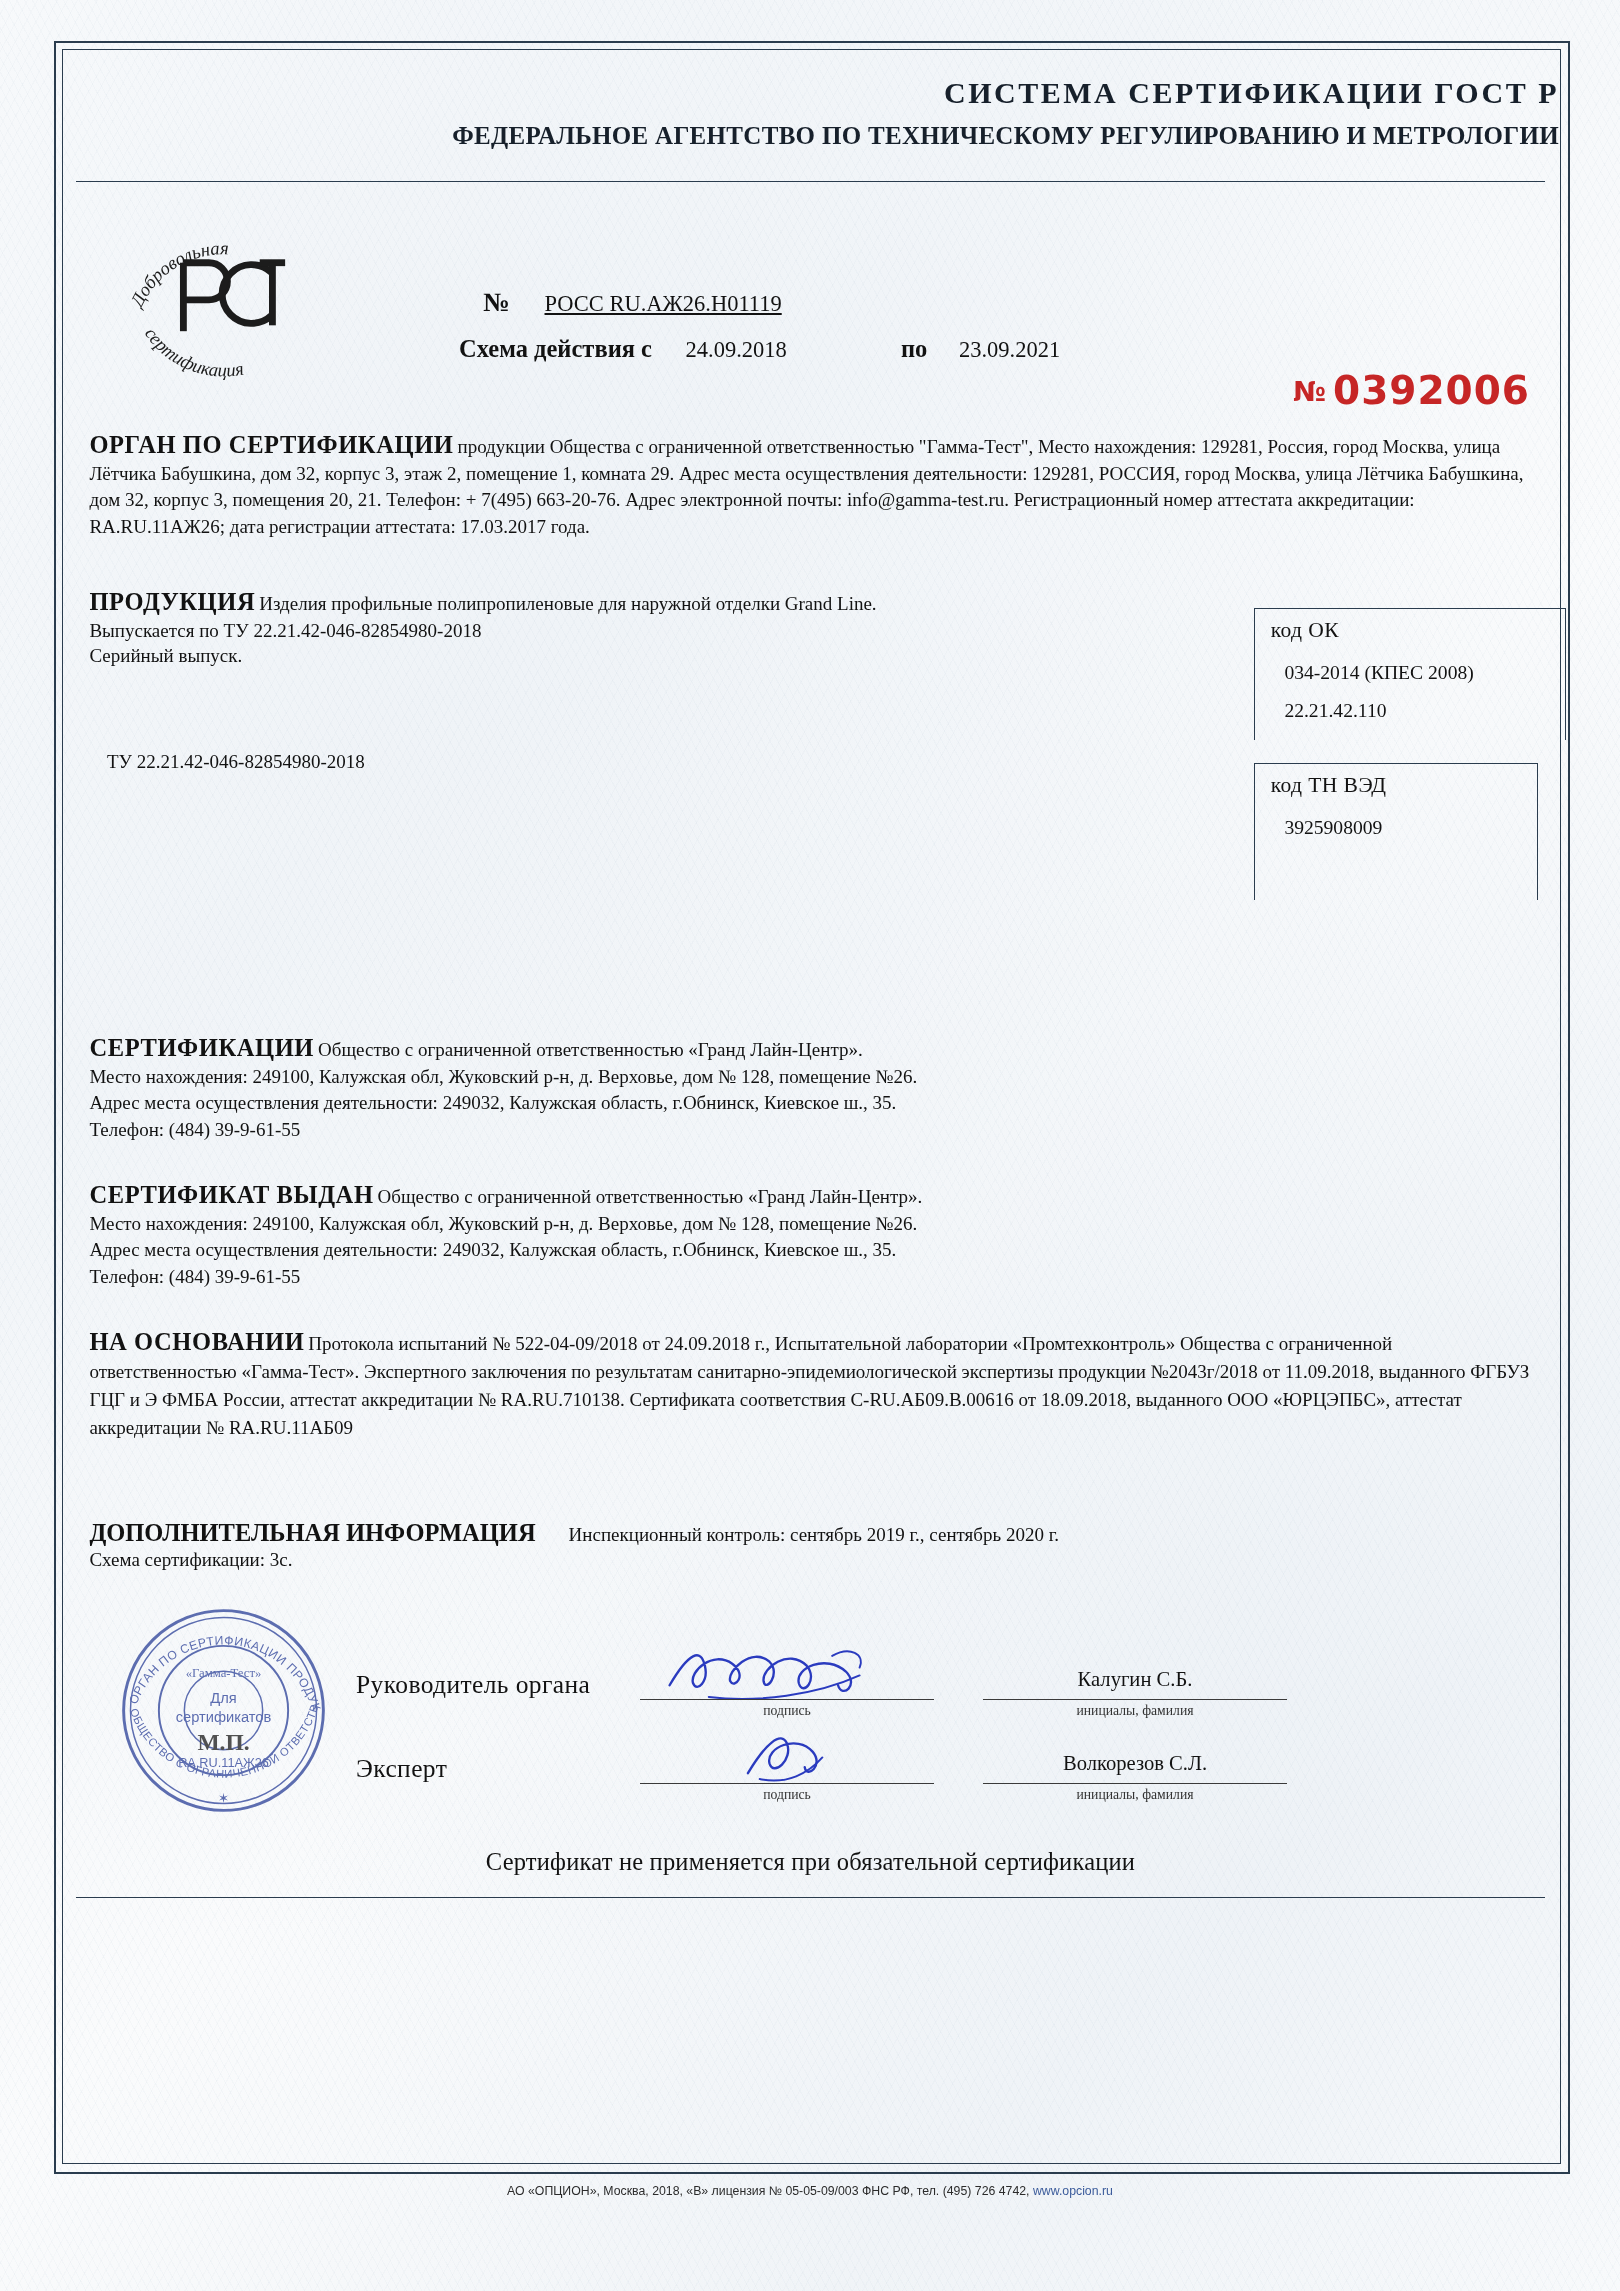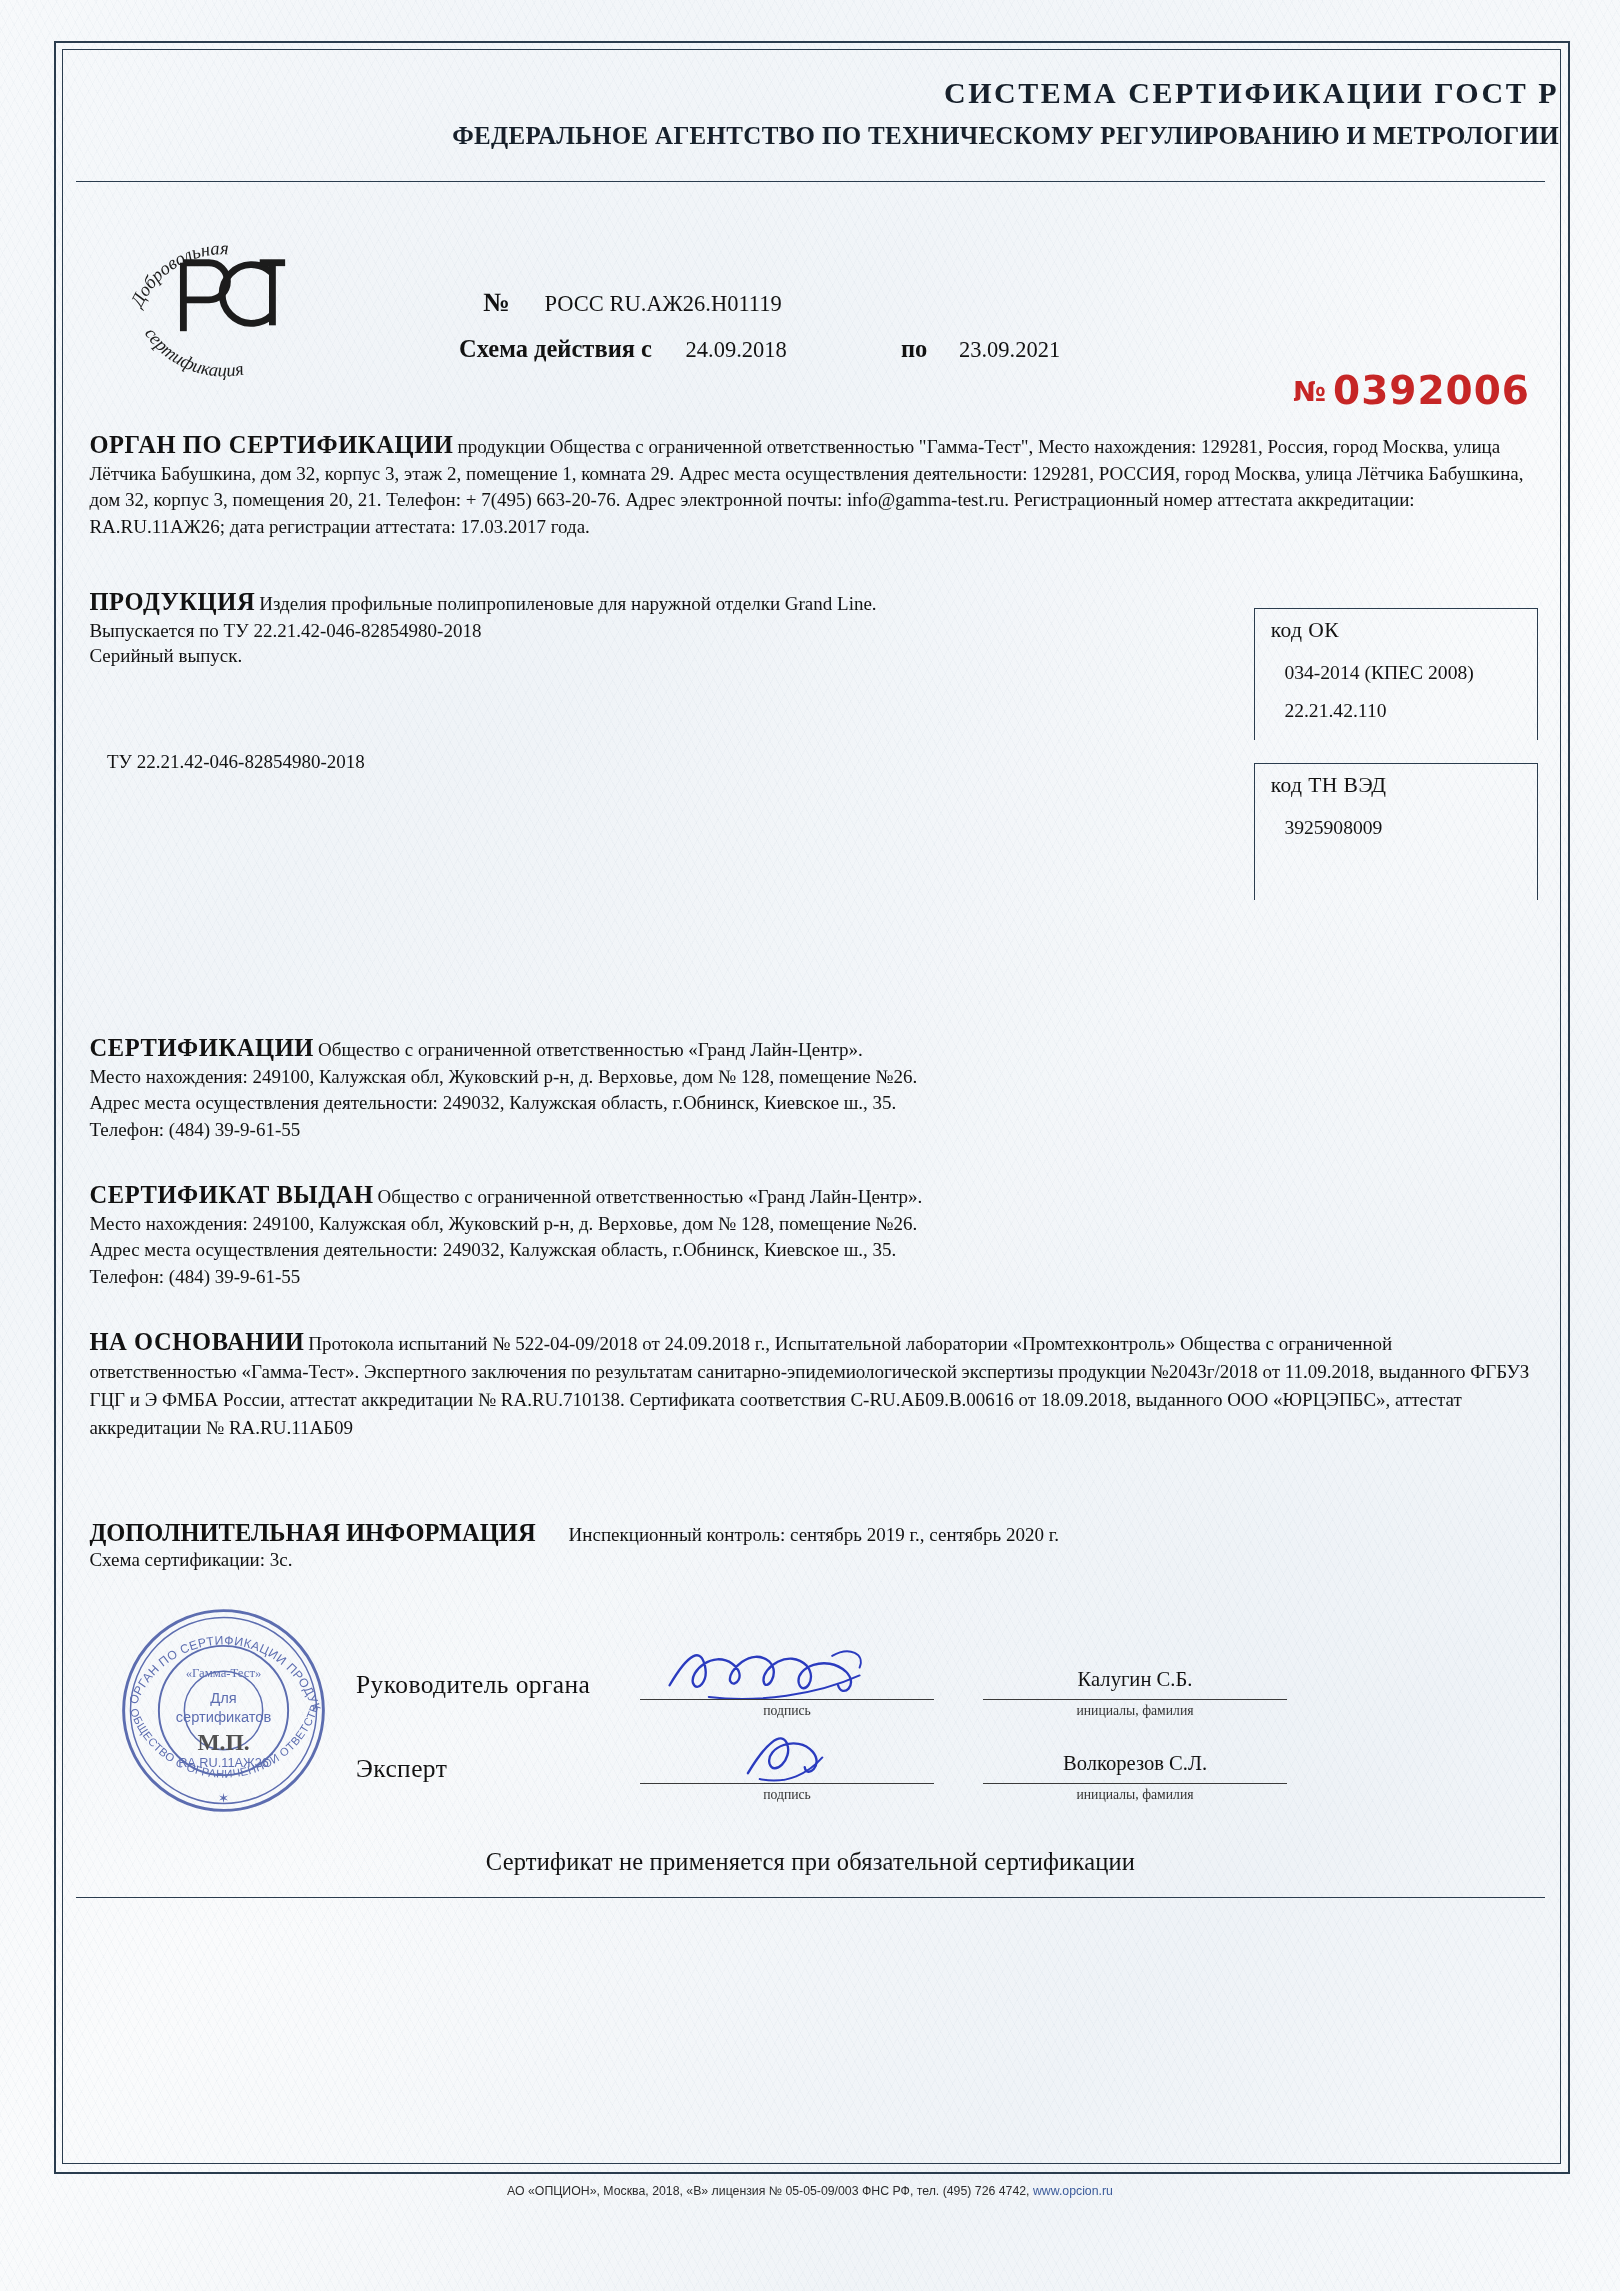--- a/index.html
+++ b/index.html
@@ -111,20 +111,21 @@
     top: 238px;
     font-size: 23.5px;
   }
   .num-row .lbl {
     font-weight: bold;
     font-size: 26.5px;
   }
   .num-row .val {
     margin-left: 29px;
     font-size: 22.5px;
+    text-decoration: underline;
   }
 
   .valid-row {
     position: absolute;
     left: 397px;
     top: 286px;
     font-size: 24.5px;
   }
   .valid-row .lbl {
     font-weight: bold;
@@ -174,21 +175,21 @@
   .s-prod { top: 539px; width: 1127px; }
   .s-prod .sub { font-size: 19px; line-height: 25.5px; }
 
   .s-conf { top: 696px; width: 1078px; }
   .s-conf .sub { font-size: 19px; margin-top: 5.9px; padding-left: 17.6px;}
 
   .box-ok {
     position: absolute;
     left: 1192px;
     top: 559px;
-    width: 284px;
+    width: 312px;
     height: 132px;
     border-left: 1px solid #2a3c4e;
     border-top: 1px solid #2a3c4e;
     border-right: 1px solid #2a3c4e;
     box-sizing: border-box;
     padding: 8.8px 0 0 15.7px;
   }
   .box-tn {
     position: absolute;
     left: 1192px;

